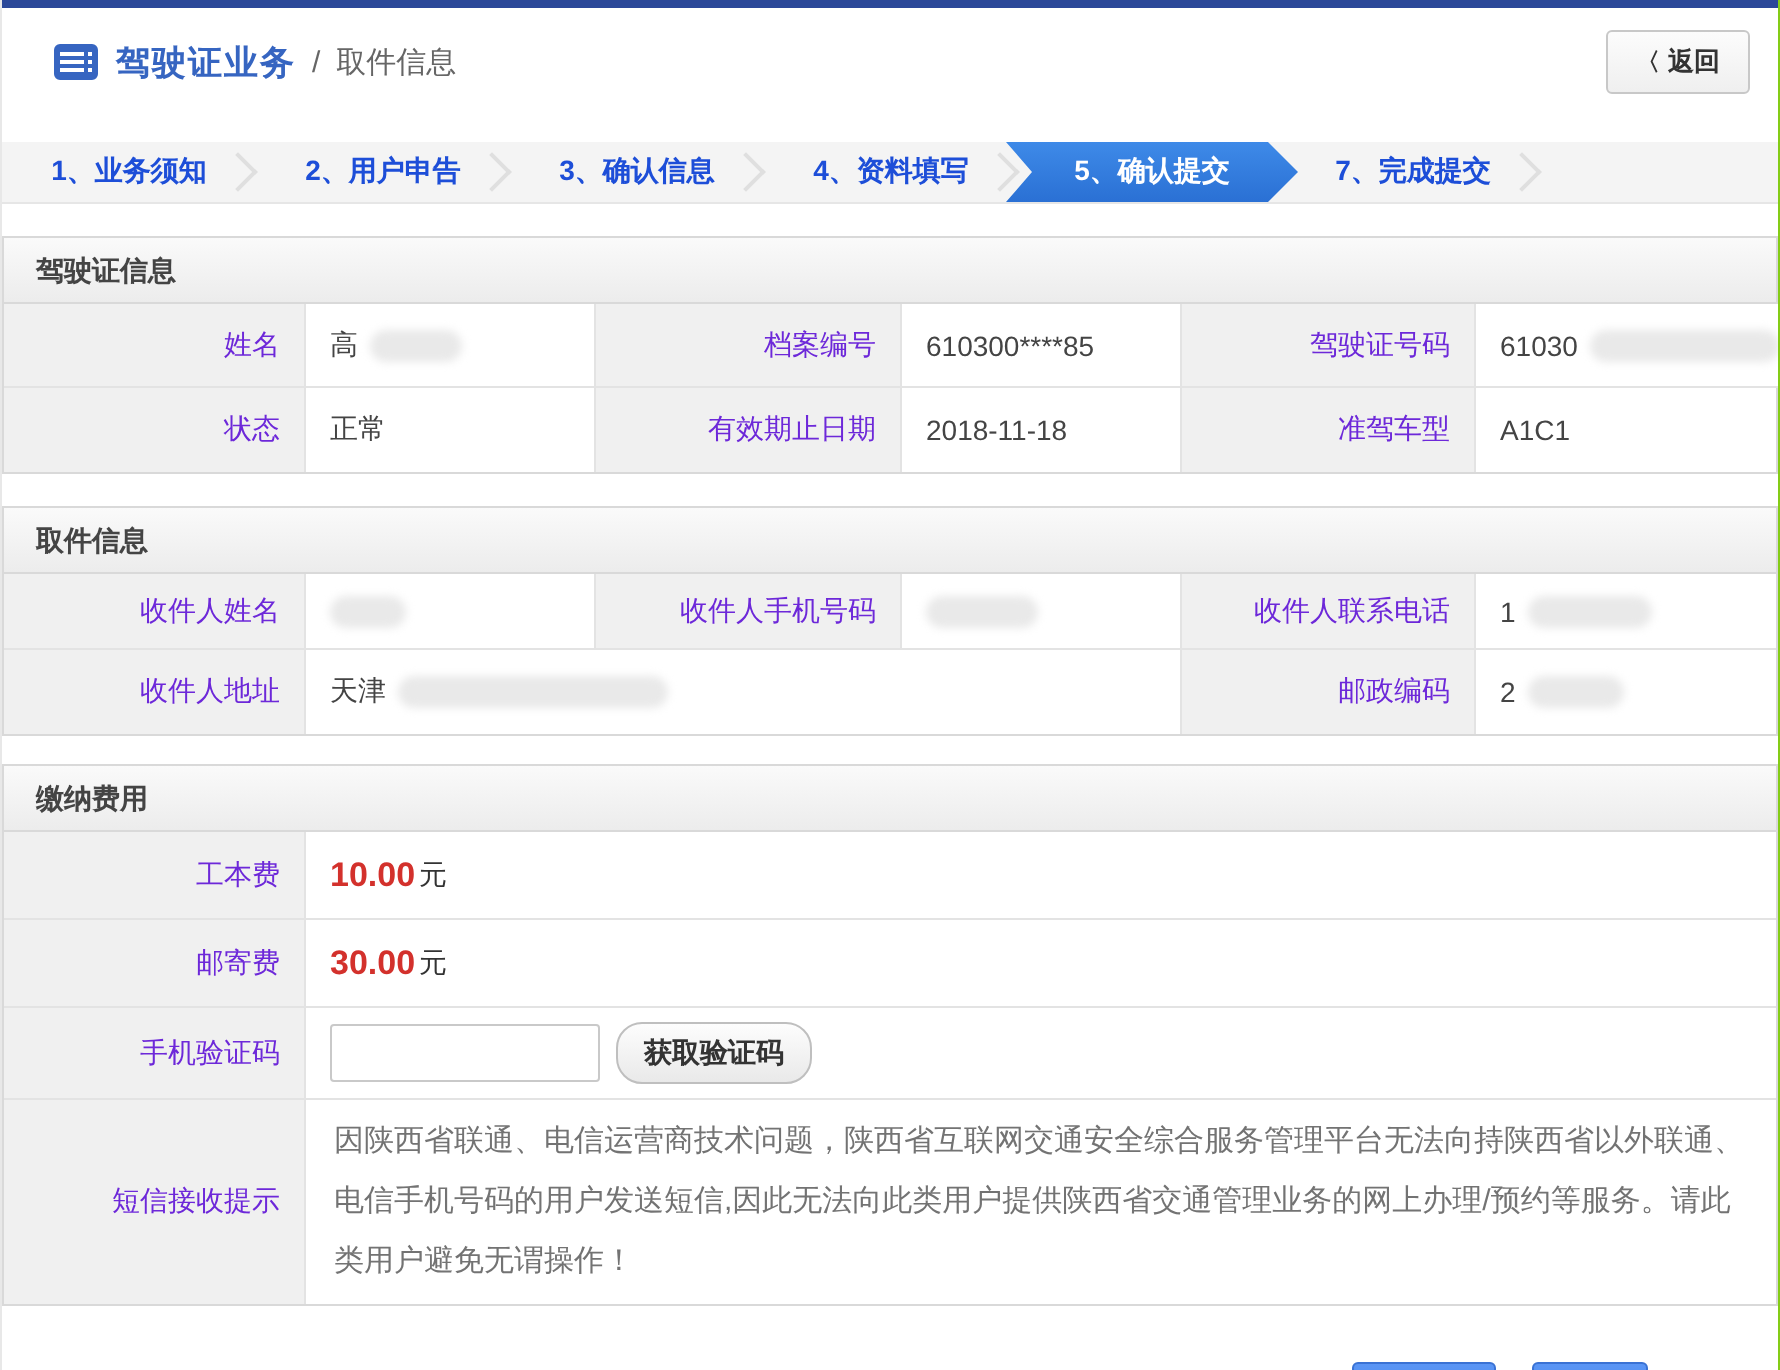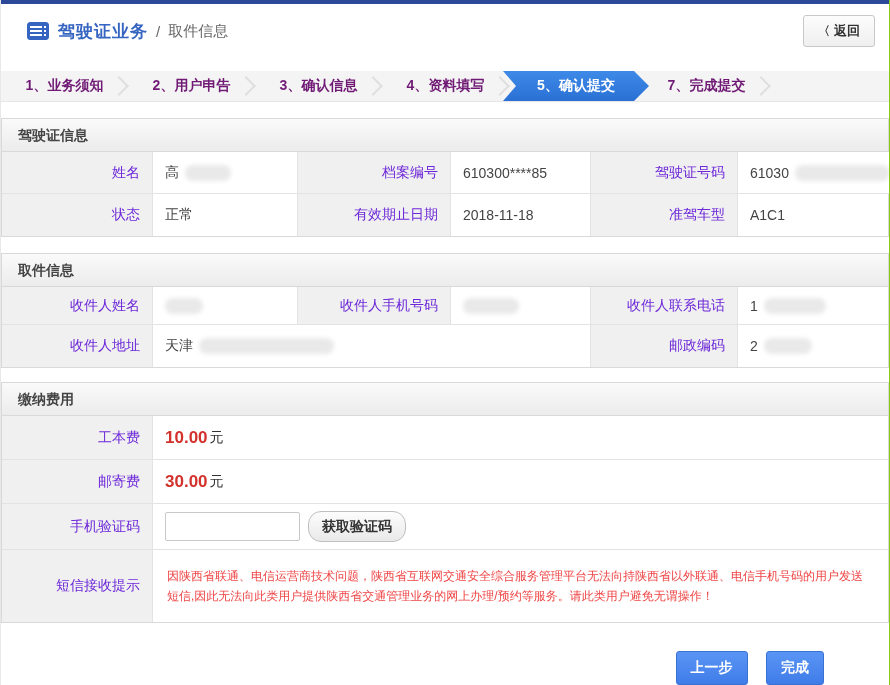--- a/index.html
+++ b/index.html
@@ -17,21 +17,21 @@
   .hdr-spacer { flex:1; }
   .back-btn { display:inline-flex; align-items:center; gap:4px; padding:6px 14px;
       background:linear-gradient(#fcfcfc,#efefef); border:1px solid #c8c8c8; border-radius:3px;
       font-size:13px; font-weight:bold; color:#333; cursor:pointer; }
   .back-chevron { font-size:12px; font-weight:bold; }
 
   
   .steps { position:relative; height:31px; background:#f4f4f4; border-bottom:1px solid #e6e6e6;
            display:flex; margin-top:13px; }
   .tab { position:relative; width:127px; display:flex; align-items:center; justify-content:center;
-         font-size:14px; font-weight:bold; color:#701a75; cursor:pointer; }
+         font-size:14px; font-weight:bold; color:#1d4ed8; cursor:pointer; }
   .tab:not(.active)::after { content:""; position:absolute; right:2px; top:8px; width:12px; height:12px;
          border-top:2px solid #dfdfdf; border-right:2px solid #dfdfdf; transform:rotate(45deg); }
   .tab.active { color:#fff; background:linear-gradient(#3e8ae8,#2a70d4); width:146px; margin:0 -6px;
          clip-path:polygon(0 0, calc(100% - 15px) 0, 100% 50%, calc(100% - 15px) 100%, 0 100%, 13px 50%); }
   .steps-filler { flex:1; }
 
   
   .section { margin-top:0; border:1px solid #d9d9d9; border-top:1px solid #d9d9d9; }
   .sec-gap { height:16px; }
   .sec-title { height:33px; line-height:32px; padding-left:16px; font-size:14px; font-weight:bold;
@@ -47,21 +47,21 @@
             filter:blur(2px); margin-left:6px; vertical-align:middle; }
 
   
   .price { color:#d3312c; font-size:17px; font-weight:bold; margin-right:2px; }
   .unit { color:#333; font-size:14px; }
   .code-input { width:135px; height:29px; border:1px solid #c9c9c9; border-radius:2px;
       margin-right:8px; padding:0 6px; font-size:14px; }
   .code-btn { height:31px; padding:0 13px; background:linear-gradient(#fdfdfd,#e9e9e9);
       border:1px solid #bfbfbf; border-radius:13px; font-size:14px; font-weight:bold; color:#333; cursor:pointer; }
   .tip-cell { min-height:72px; }
-  .tip-text { color:#ef4444; font-size:12px; line-height:20px; padding:6px 2px; }
+  .tip-text { color:#737373; font-size:15px; line-height:30px; padding:6px 2px; }
 
   
   .footer { margin-top:28px; text-align:right; padding-right:65px; }
   .btn-blue { display:inline-block; min-width:56px; padding:7px 14px; margin-left:14px;
       background:linear-gradient(#5a95f5,#3f7ce8); border:1px solid #3a72d4; border-radius:3px;
       color:#fff; font-size:14px; font-weight:bold; text-align:center; cursor:pointer; }
 </style>
 </head>
 <body>
 

